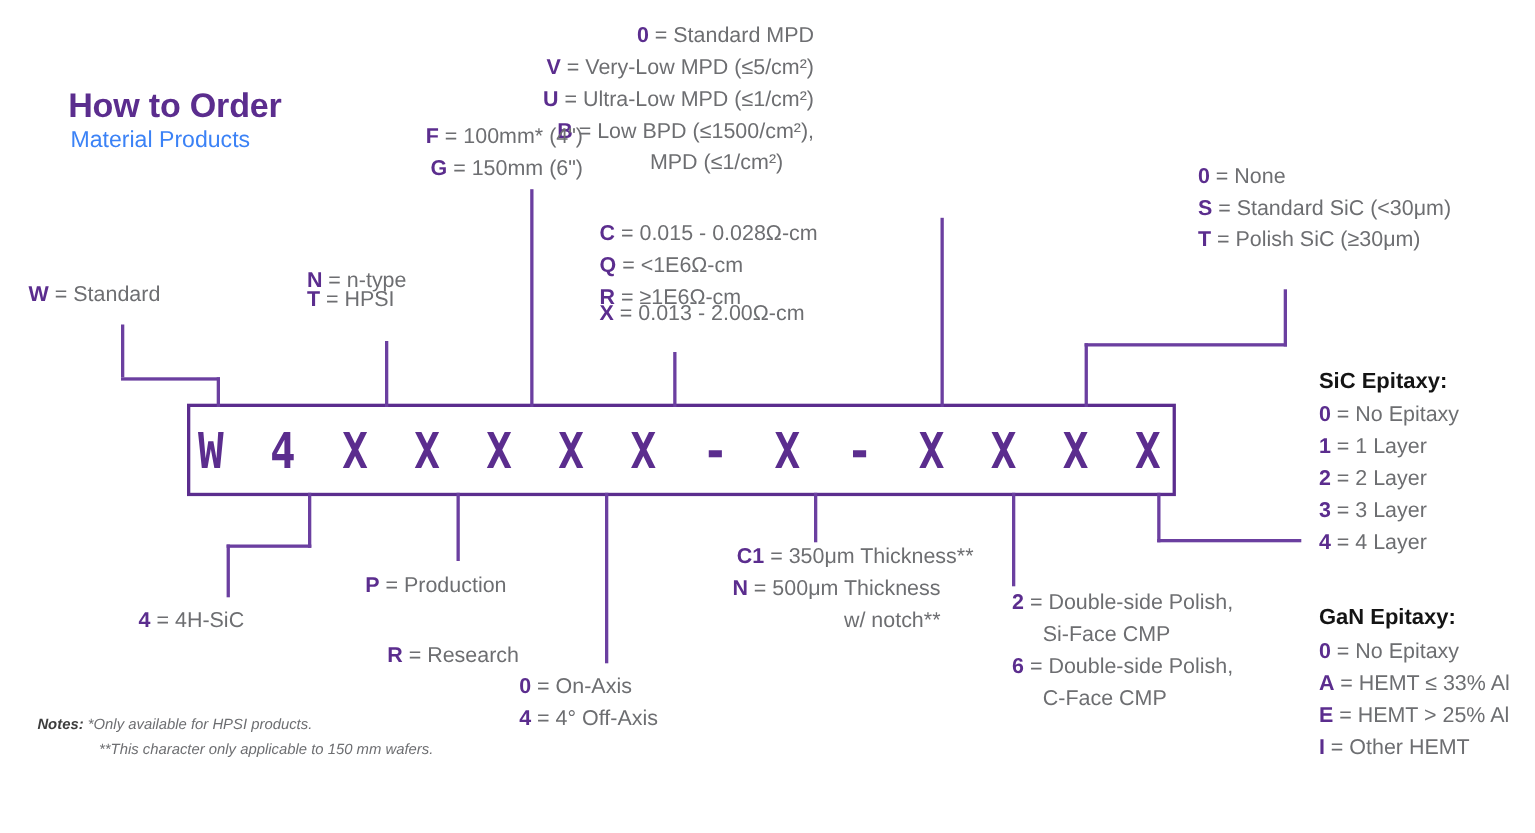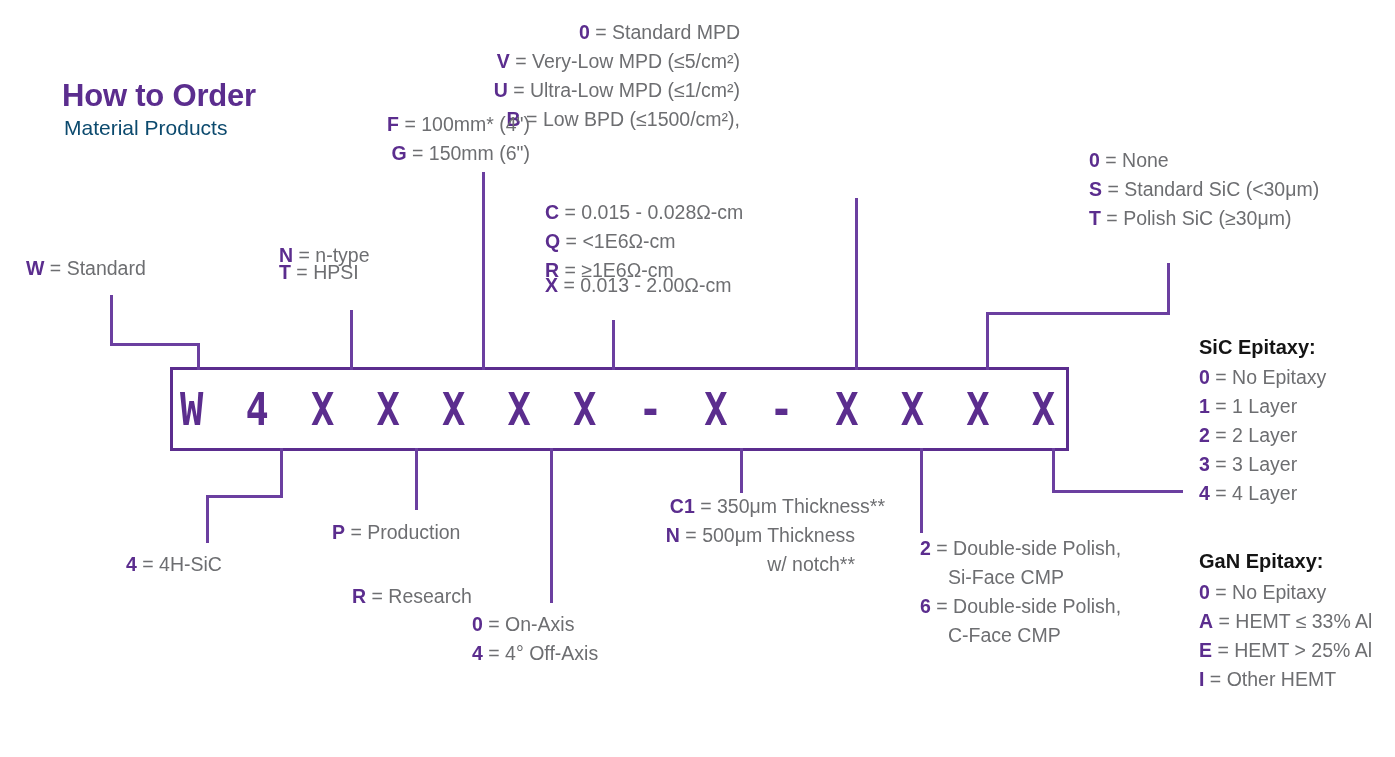--- a/index.html
+++ b/index.html
@@ -27,21 +27,21 @@
   }
 
   
   #title{
     left:62px;top:78px;
     font-size:31px;font-weight:bold;color:#5b2d8e;
     letter-spacing:-0.2px;
   }
   #subtitle{
     left:64px;top:116px;
-    font-size:21px;color:#0c4a6e;
+    font-size:21px;color:#3b82f6;
   }
 
   
   #pnbox{
     left:170px;top:367px;
     width:899px;height:84px;
     border:3px solid #5b2d8e;
     box-sizing:border-box;
     background:#fff;
     display:flex;align-items:center;justify-content:center;
@@ -70,20 +70,21 @@
 
 <div id="stage">
 
   <div class="abs" id="title">How to Order</div>
   <div class="abs" id="subtitle">Material Products</div>
 
   <div class="abs lbl r" style="left:440px;top:18px;width:300px;"><span class="k">0</span><span> = Standard MPD</span></div>
   <div class="abs lbl r" style="left:440px;top:47px;width:300px;"><span class="k">V</span><span> = Very-Low MPD (≤5/cm²)</span></div>
   <div class="abs lbl r" style="left:440px;top:76px;width:300px;"><span class="k">U</span><span> = Ultra-Low MPD (≤1/cm²)</span></div>
   <div class="abs lbl r" style="left:440px;top:105px;width:300px;"><span class="k">B</span><span> = Low BPD (≤1500/cm²),</span></div>
+  <div class="abs lbl r" style="left:440px;top:134px;width:272px;"><span>MPD (≤1/cm²)</span></div>
 
   <div class="abs lbl r" style="left:260px;top:110px;width:270px;"><span class="k">F</span><span> = 100mm* (4")</span></div>
   <div class="abs lbl r" style="left:260px;top:139px;width:270px;"><span class="k">G</span><span> = 150mm (6")</span></div>
 
   <div class="abs lbl" style="left:1089px;top:146px;"><span class="k">0</span><span> = None</span></div>
   <div class="abs lbl" style="left:1089px;top:175px;"><span class="k">S</span><span> = Standard SiC (&lt;30μm)</span></div>
   <div class="abs lbl" style="left:1089px;top:204px;"><span class="k">T</span><span> = Polish SiC (≥30μm)</span></div>
 
   <div class="abs lbl" style="left:545px;top:198px;"><span class="k">C</span><span> = 0.015 - 0.028Ω-cm</span></div>
   <div class="abs lbl" style="left:545px;top:227px;"><span class="k">Q</span><span> = &lt;1E6Ω-cm</span></div>
@@ -153,14 +154,19 @@
 
   <div class="ln v" style="left:550px;top:448px;height:155px;"></div>
 
   <div class="ln v" style="left:740px;top:448px;height:45px;"></div>
 
   <div class="ln v" style="left:920px;top:448px;height:85px;"></div>
 
   <div class="ln v" style="left:1052px;top:448px;height:45px;"></div>
   <div class="ln h" style="left:1052px;top:490px;width:131px;"></div>
 
+  <div class="abs" id="notes">
+    <b>Notes:</b>
+    <span>*Only available for HPSI products.</span>
+    <span class="n2">**This character only applicable to 150 mm wafers.</span>
+  </div>
 
 </div>
 
 </body></html>

